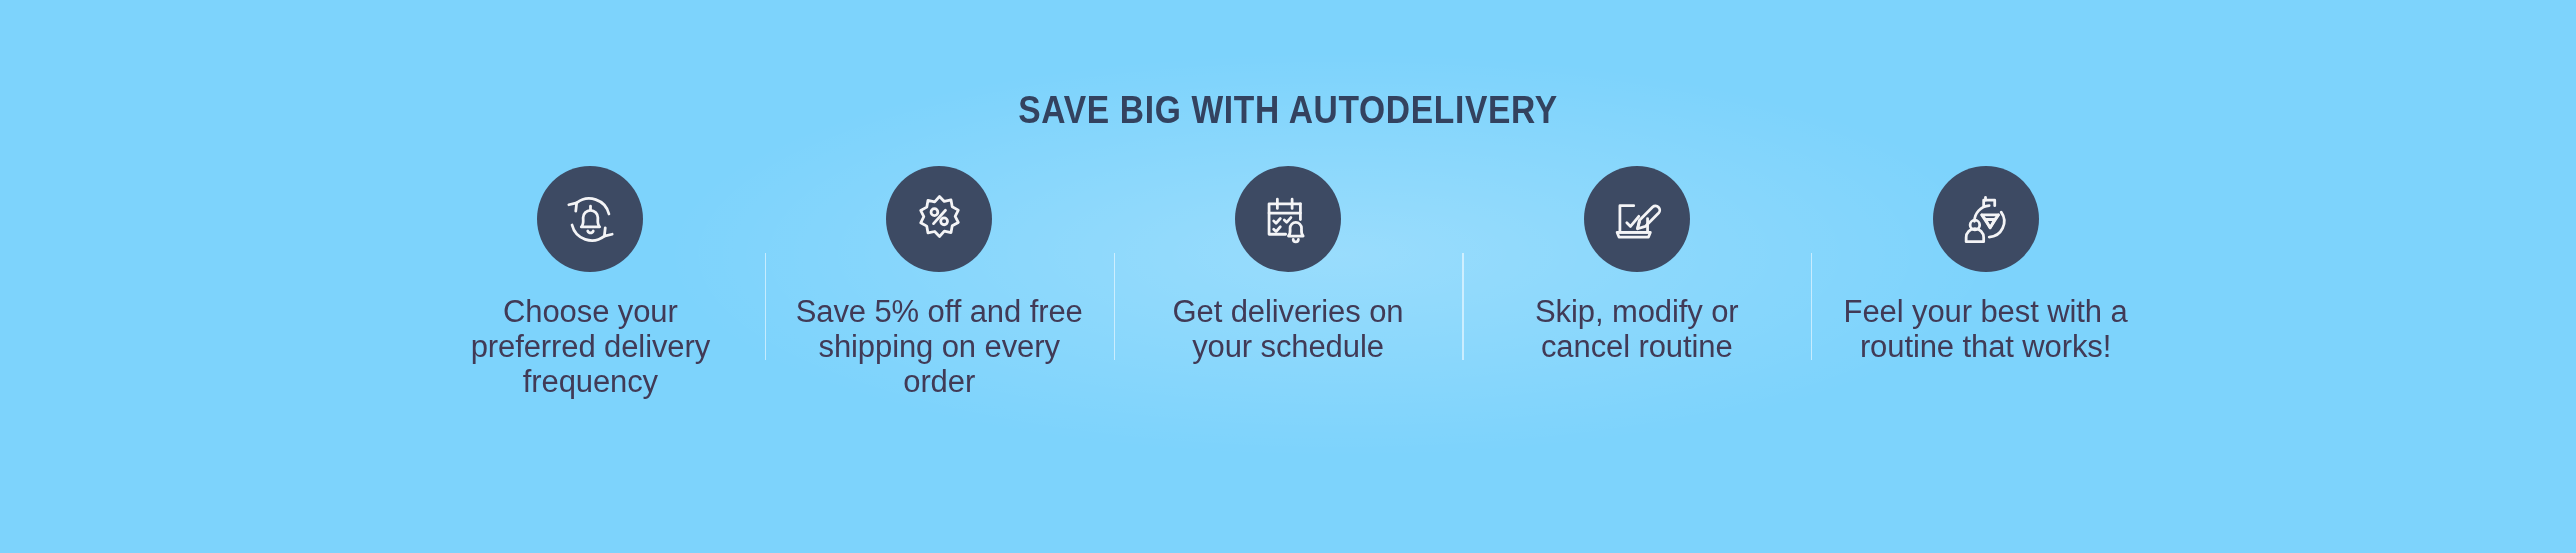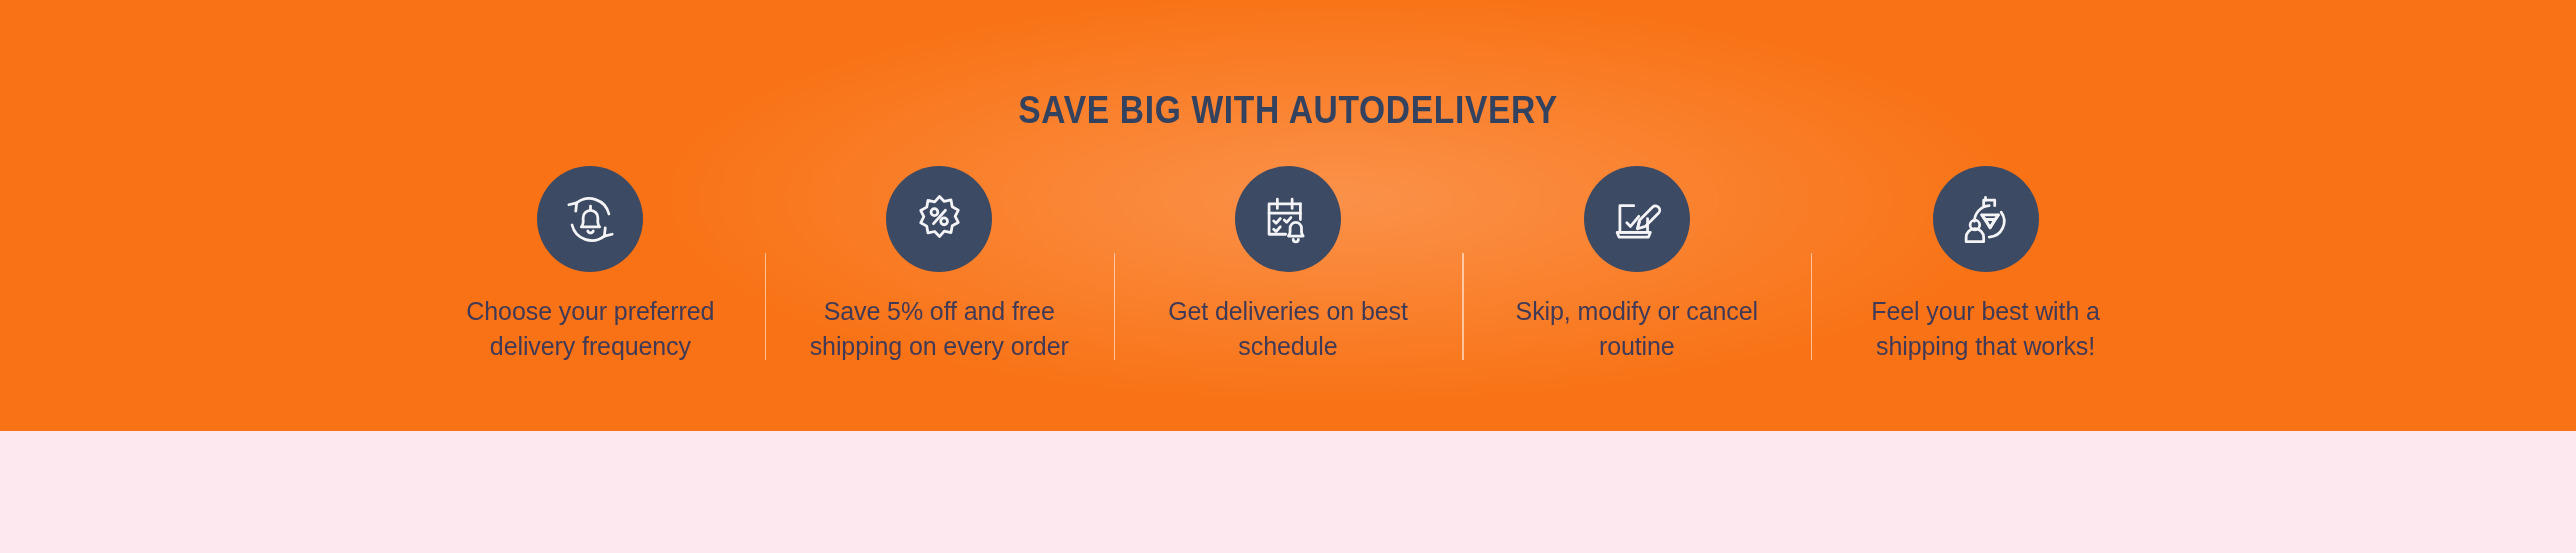--- a/index.html
+++ b/index.html
@@ -11,22 +11,22 @@
     width: 2576px;
     height: 553px;
     overflow: hidden;
     font-family: "Liberation Sans", sans-serif;
     background: #fde8ef;
   }
 
   .banner {
     position: relative;
     width: 2576px;
-    height: 431px;
-    background: #f97316;
+    height: 553px;
+    background: #7dd3fc;
     box-sizing: border-box;
   }
 
   
   .banner::before {
     content: "";
     position: absolute;
     left: 0; right: 0;
     top: 0; bottom: 0;
     background:
@@ -98,21 +98,21 @@
     width: 59px;
     height: 59px;
     display: block;
   }
 
   .caption {
     margin-top: 21.5px;
     text-align: center;
     font-family: "Liberation Sans", sans-serif;
     font-weight: 400;
-    font-size: 25px;
+    font-size: 31px;
     line-height: 35px;
     color: #413a56;
     letter-spacing: -0.1px;
     max-width: 288px;
   }
 </style>
 </head>
 <body>
 
 <div class="banner">
@@ -155,21 +155,21 @@
           <path d="M46 15 v17"></path>
           <path d="M12 25 H46"></path>
           <path d="M21 10 v10 M37 10 v10"></path>
           <path d="M17 33.5 l2.6 2.6 4.6 -5.2"></path>
           <path d="M28.5 32.5 l2.6 2.6 4.6 -5.2"></path>
           <path d="M17 42.5 l2.6 2.6 4.6 -5.2"></path>
           <path d="M33 50 c2.6 -2.6 1.8 -6.1 1.8 -8.6 a6.2 6.2 0 0 1 12.4 0 c0 2.5 -0.8 6 1.8 8.6 z"></path>
           <path d="M38.2 53.5 a2.8 2.8 0 0 0 5.6 0"></path>
         </svg>
       </div>
-      <div class="caption">Get deliveries on best schedule</div>
+      <div class="caption">Get deliveries on your schedule</div>
     </div>
 
     <div class="feature-col">
       <div class="icon-badge">
         <svg viewBox="0 0 64 64" fill="none" stroke="#f4f4f6" stroke-width="3" stroke-linecap="round" stroke-linejoin="round" aria-hidden="true">
           <path d="M29 17 H14 v29 h30 V31"></path>
           <path d="M11 46 H47 l-2 5 H13 z"></path>
           <path d="M21.5 35.5 l4 4 9 -11"></path>
           <path d="M35 33 L49.5 18.5 a4.6 4.6 0 0 1 6.5 6.5 L41.5 39.5 l-8.4 2.5 z"></path>
           <path d="M33.1 42 l2.2 -7.4"></path>
@@ -185,18 +185,18 @@
           <path d="M36 51 a17 17 0 0 0 13 -27"></path>
           <path d="M30 17 L30 11 h12 v6"></path>
           <path d="M32 11 V8"></path>
           <path d="M28 27 h18 l-9 14 z"></path>
           <path d="M28 27 l4 5 h10 l4 -5"></path>
           <path d="M32 32 l5 9 5 -9"></path>
           <circle cx="20.5" cy="38" r="5.2"></circle>
           <path d="M11 56 v-4.5 a9.5 9.5 0 0 1 19 0 V56 z"></path>
         </svg>
       </div>
-      <div class="caption">Feel your best with a shipping that works!</div>
+      <div class="caption">Feel your best with a routine that works!</div>
     </div>
 
   </div>
 </div>
 
 
 </body></html>

